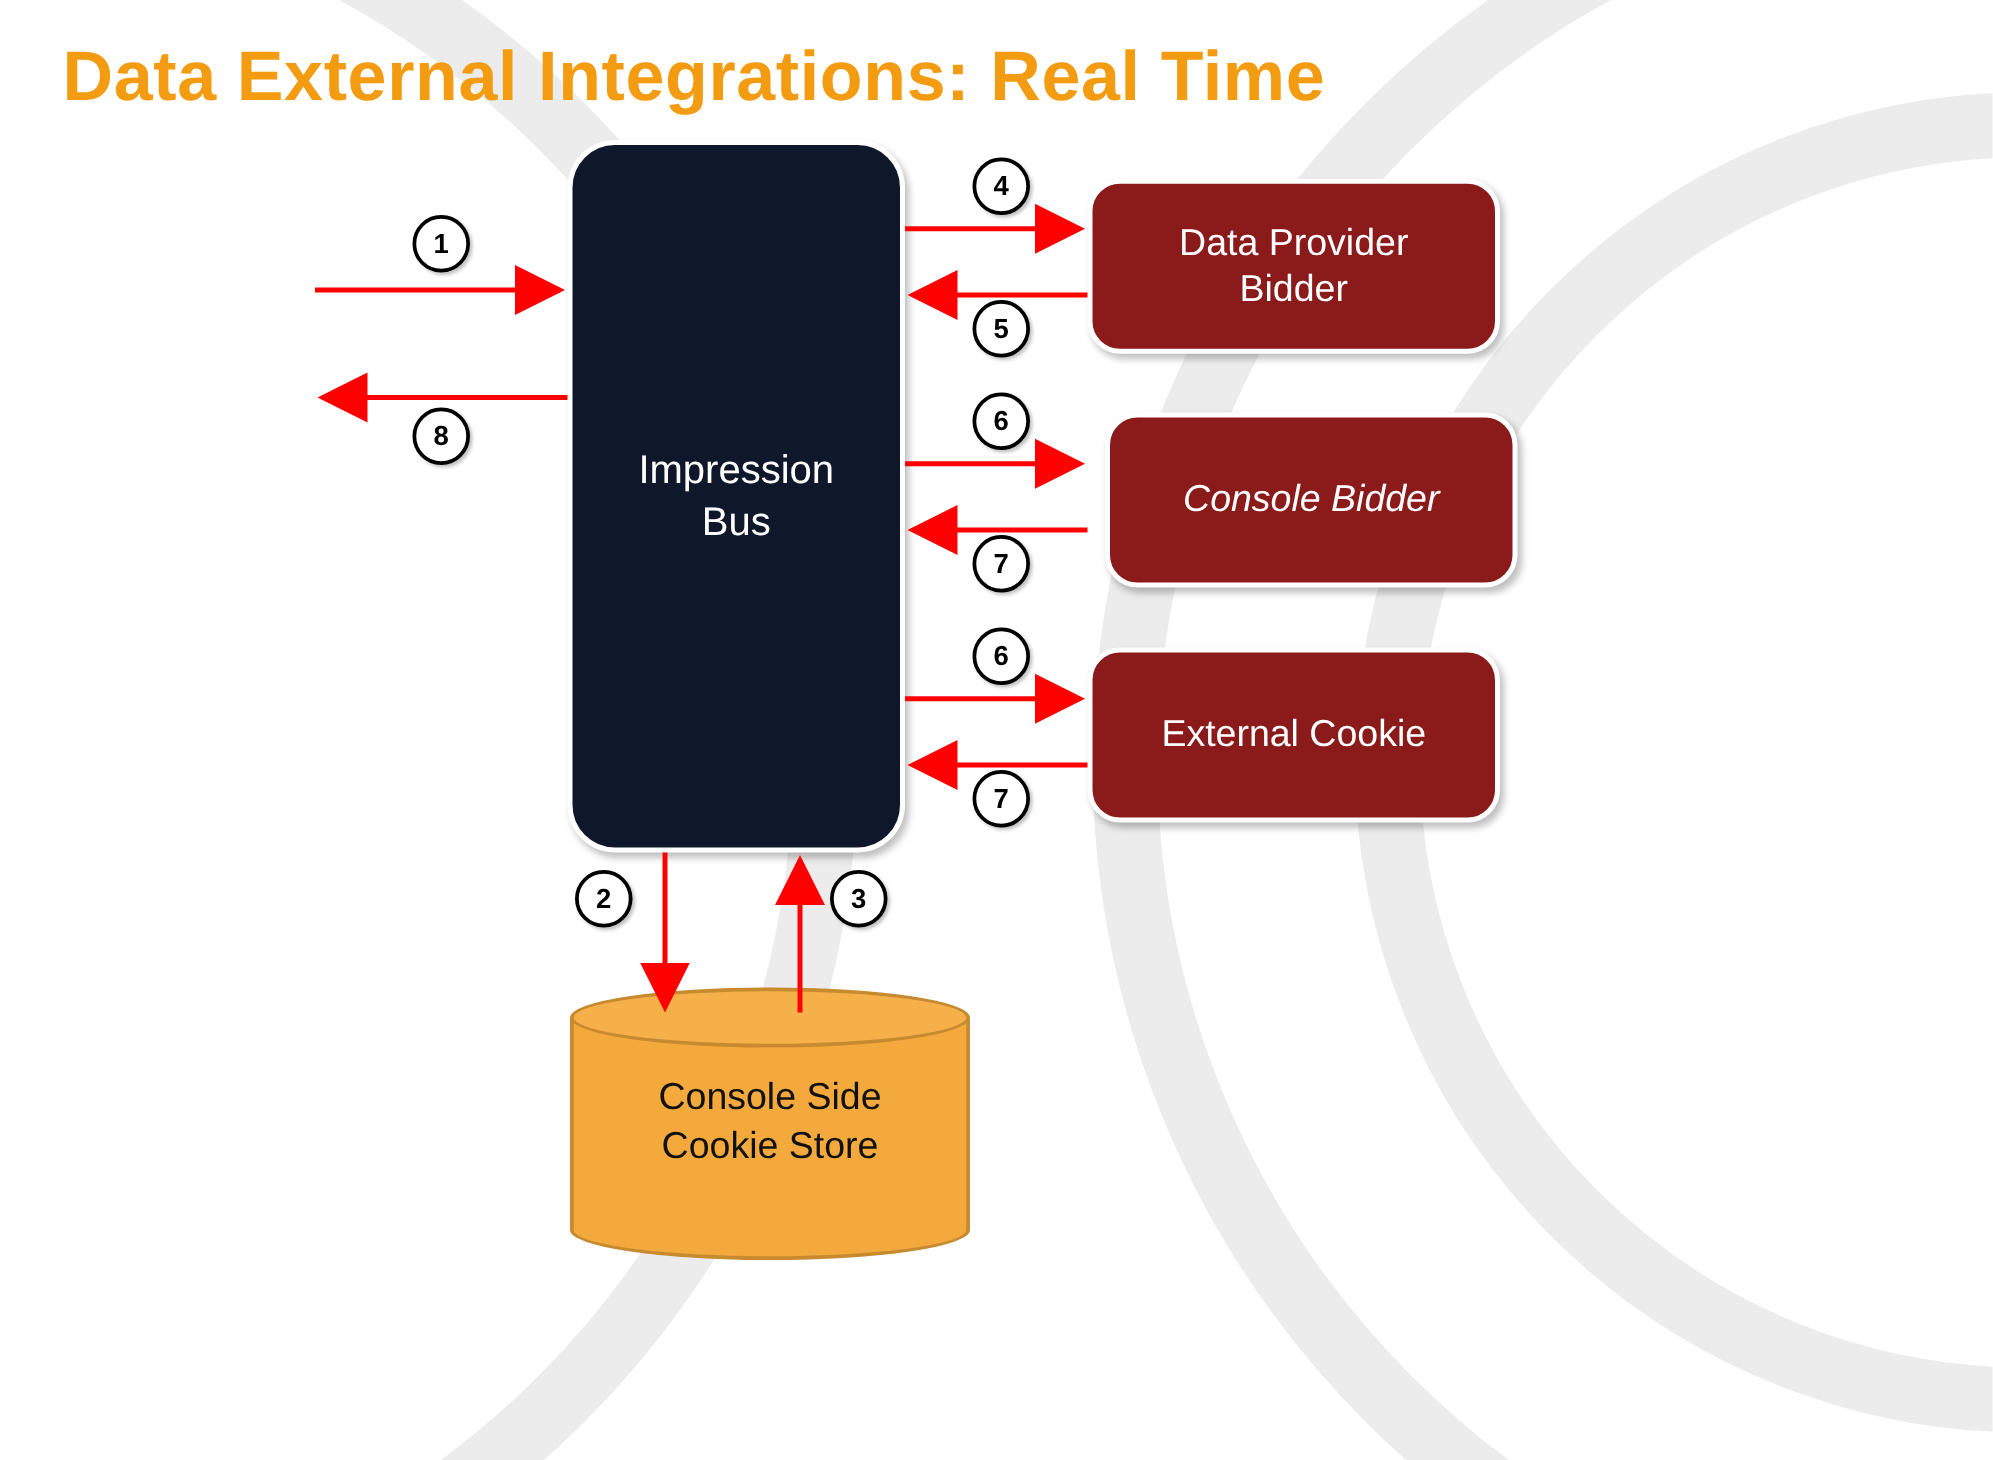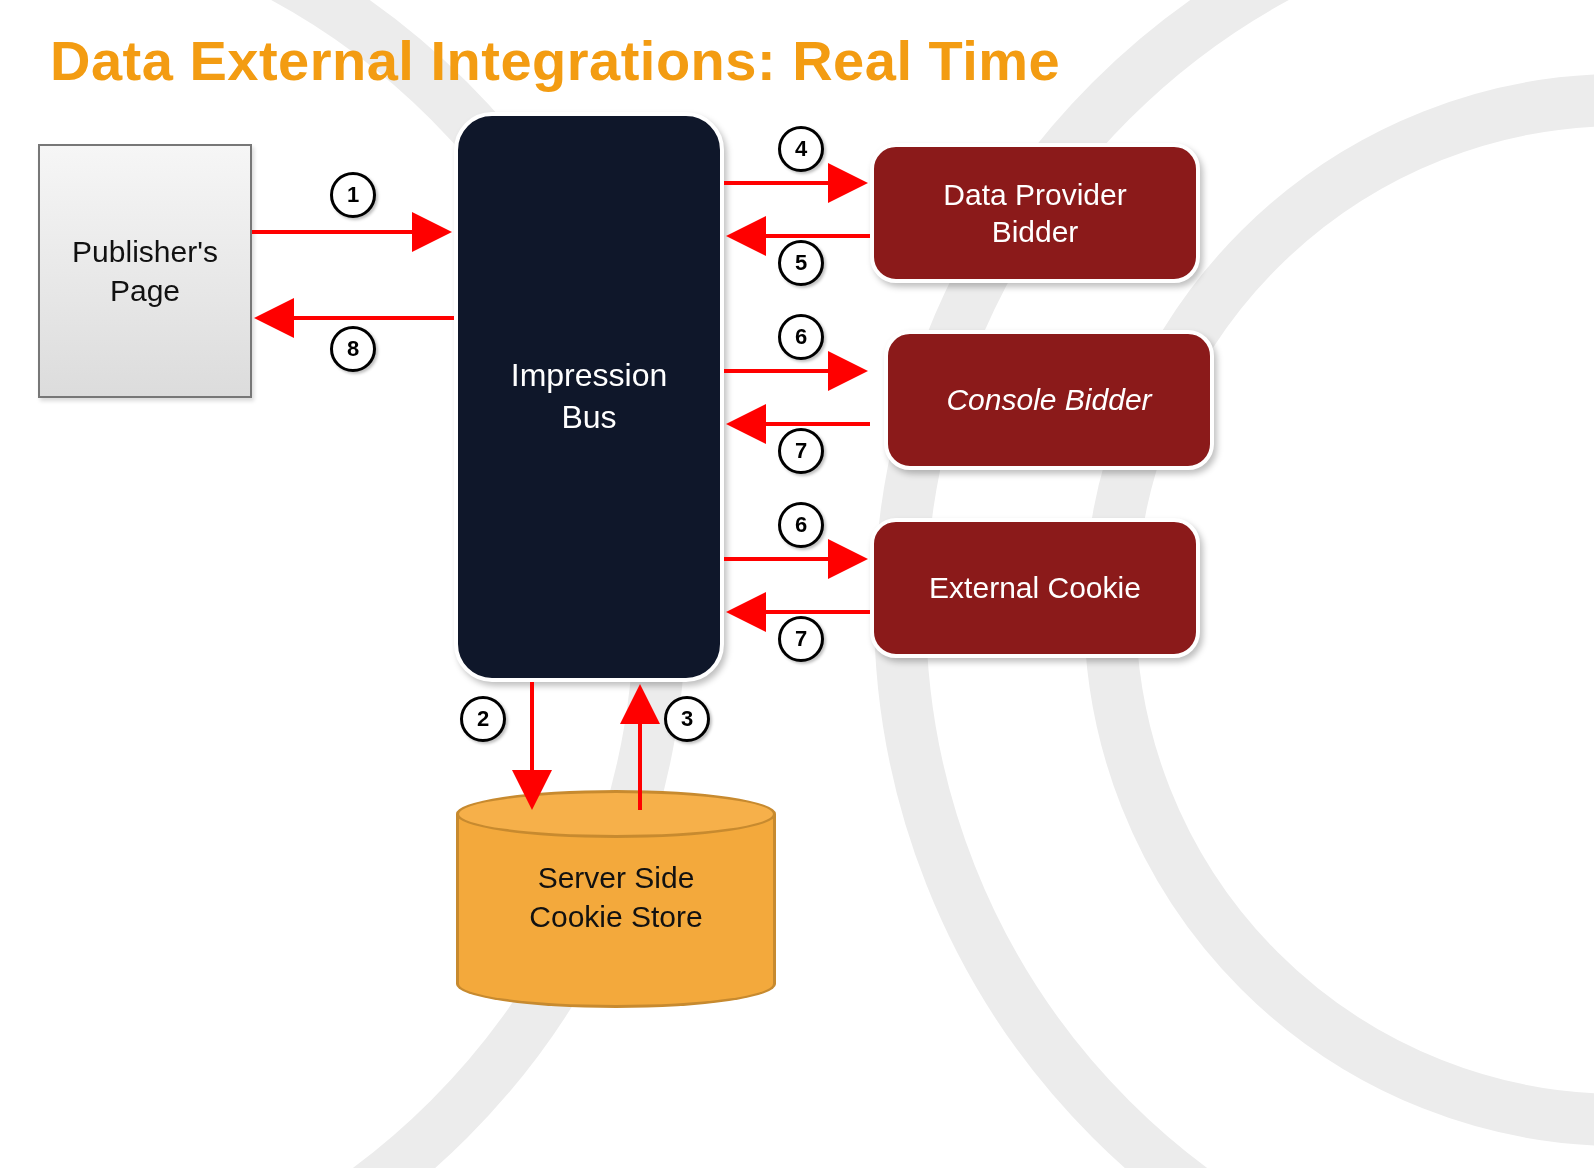--- a/index.html
+++ b/index.html
@@ -185,24 +185,20 @@
       <line x1="724" y1="371" x2="864" y2="371"></line>
 
       <line x1="870" y1="424" x2="730" y2="424"></line>
 
       <line x1="724" y1="559" x2="864" y2="559"></line>
 
       <line x1="870" y1="612" x2="730" y2="612"></line>
     </g>
   </svg>
 
-  <div class="node publisher">
-    <span style="white-space:pre-line">Publisher's
-Page</span>
-  </div>
 
   <div class="node impression">
     <span style="white-space:pre-line">Impression
 Bus</span>
   </div>
 
   <div class="node bidder bidder1">
     <span style="white-space:pre-line">Data Provider
 Bidder</span>
   </div>
@@ -210,21 +206,21 @@
     <span>Console Bidder</span>
   </div>
   <div class="node bidder bidder3">
     <span>External Cookie</span>
   </div>
 
   <div class="cyl-wrap">
     <div class="cyl-body"></div>
     <div class="cyl-bot"></div>
     <div class="cyl-top"></div>
-    <div class="cyl-label" style="white-space:pre-line">Server Side
+    <div class="cyl-label" style="white-space:pre-line">Console Side
 Cookie Store</div>
   </div>
 
   <div class="step" style="left:330px; top:172px;">1</div>
   <div class="step" style="left:330px; top:326px;">8</div>
 
   <div class="step" style="left:460px; top:696px;">2</div>
   <div class="step" style="left:664px; top:696px;">3</div>
 
   <div class="step" style="left:778px; top:126px;">4</div>

